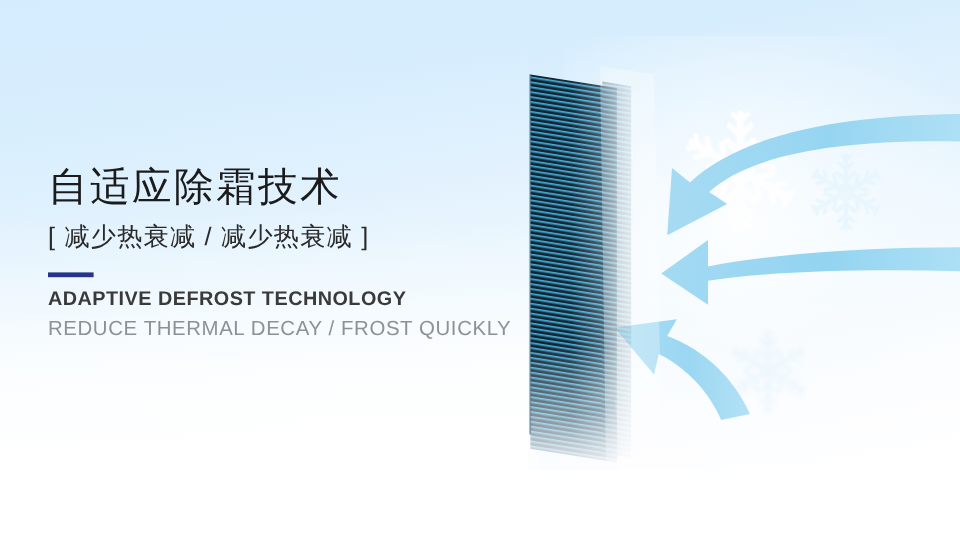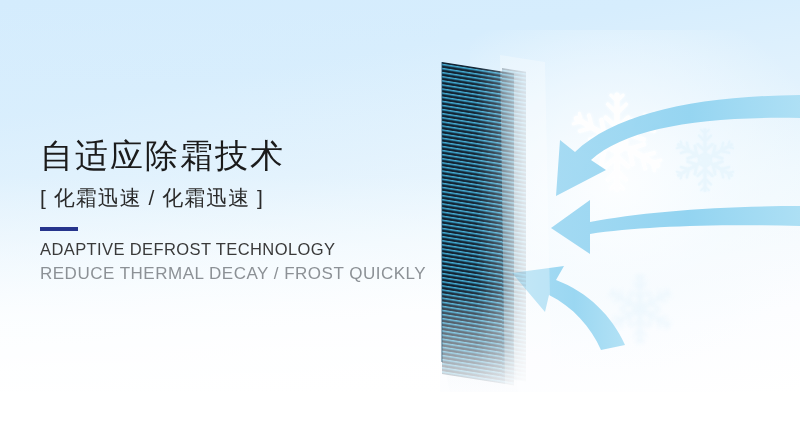--- a/index.html
+++ b/index.html
@@ -89,21 +89,21 @@
     margin-top: 16px;
     width: 38px;
     height: 4px;
     background: #26348c;
   }
   .eng-title {
     margin-top: 9px;
     font-size: 16.5px;
     color: #3a3a3a;
     letter-spacing: 0.4px;
-    font-weight: 400;
+    font-weight: 700;
     white-space: nowrap;
   }
   .eng-sub {
     margin-top: 5px;
     font-size: 17px;
     color: #8c9196;
     letter-spacing: 0.5px;
     font-weight: 400;
     white-space: nowrap;
   }
@@ -263,19 +263,19 @@
 
     <path d="M 500 55 L 545 62 L 552 392 L 505 388 Z" fill="#ffffff" opacity="0.30"></path>
   </svg>
 
   <div class="illus-hit"></div>
 
   <div class="bottom-rule"></div>
 
   <div class="text-block">
     <div class="headline">自适应除霜技术</div>
-    <div class="subhead">[ 化霜迅速 / 化霜迅速 ]</div>
+    <div class="subhead">[ 减少热衰减 / 减少热衰减 ]</div>
     <div class="divider"></div>
     <div class="eng-title">ADAPTIVE DEFROST TECHNOLOGY</div>
     <div class="eng-sub">REDUCE THERMAL DECAY / FROST QUICKLY</div>
   </div>
 
 </div>
 
 </body></html>

